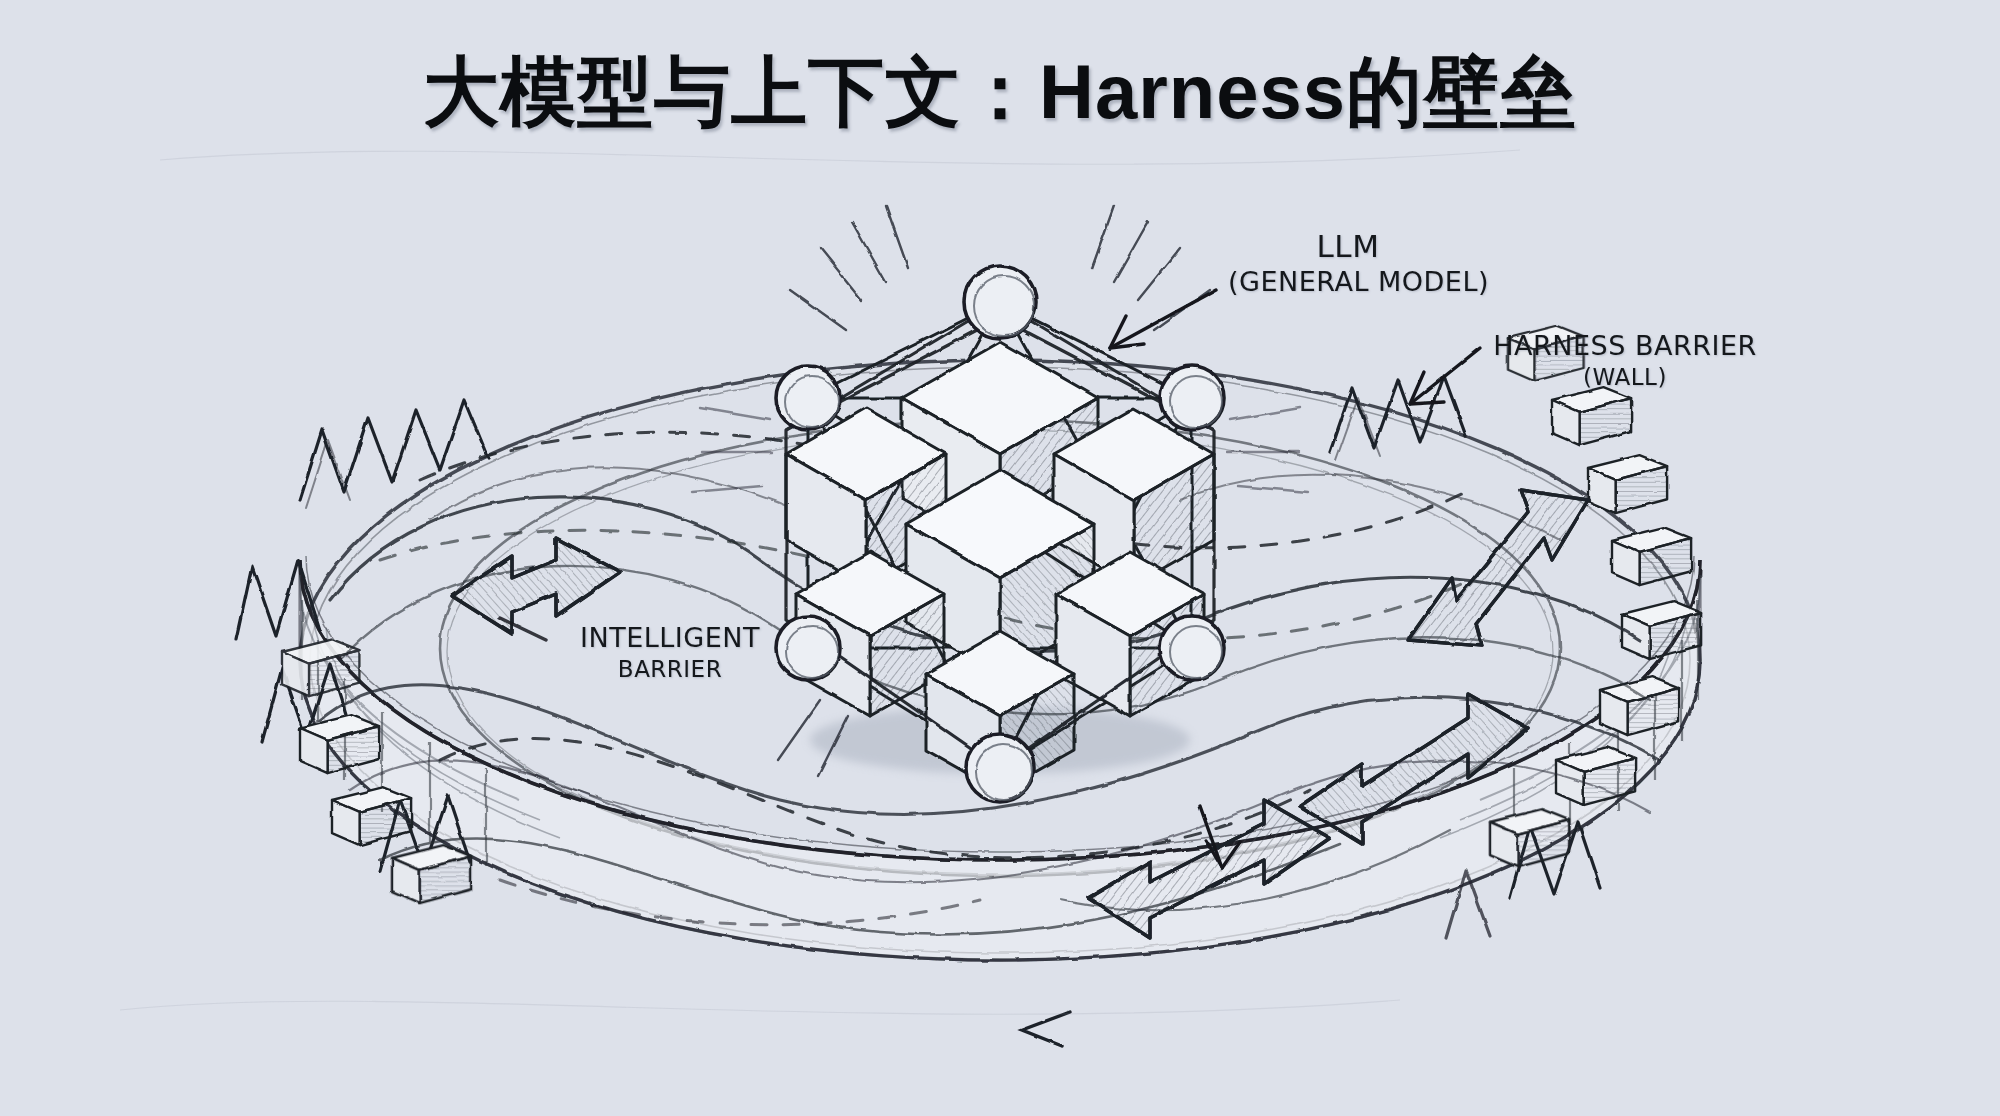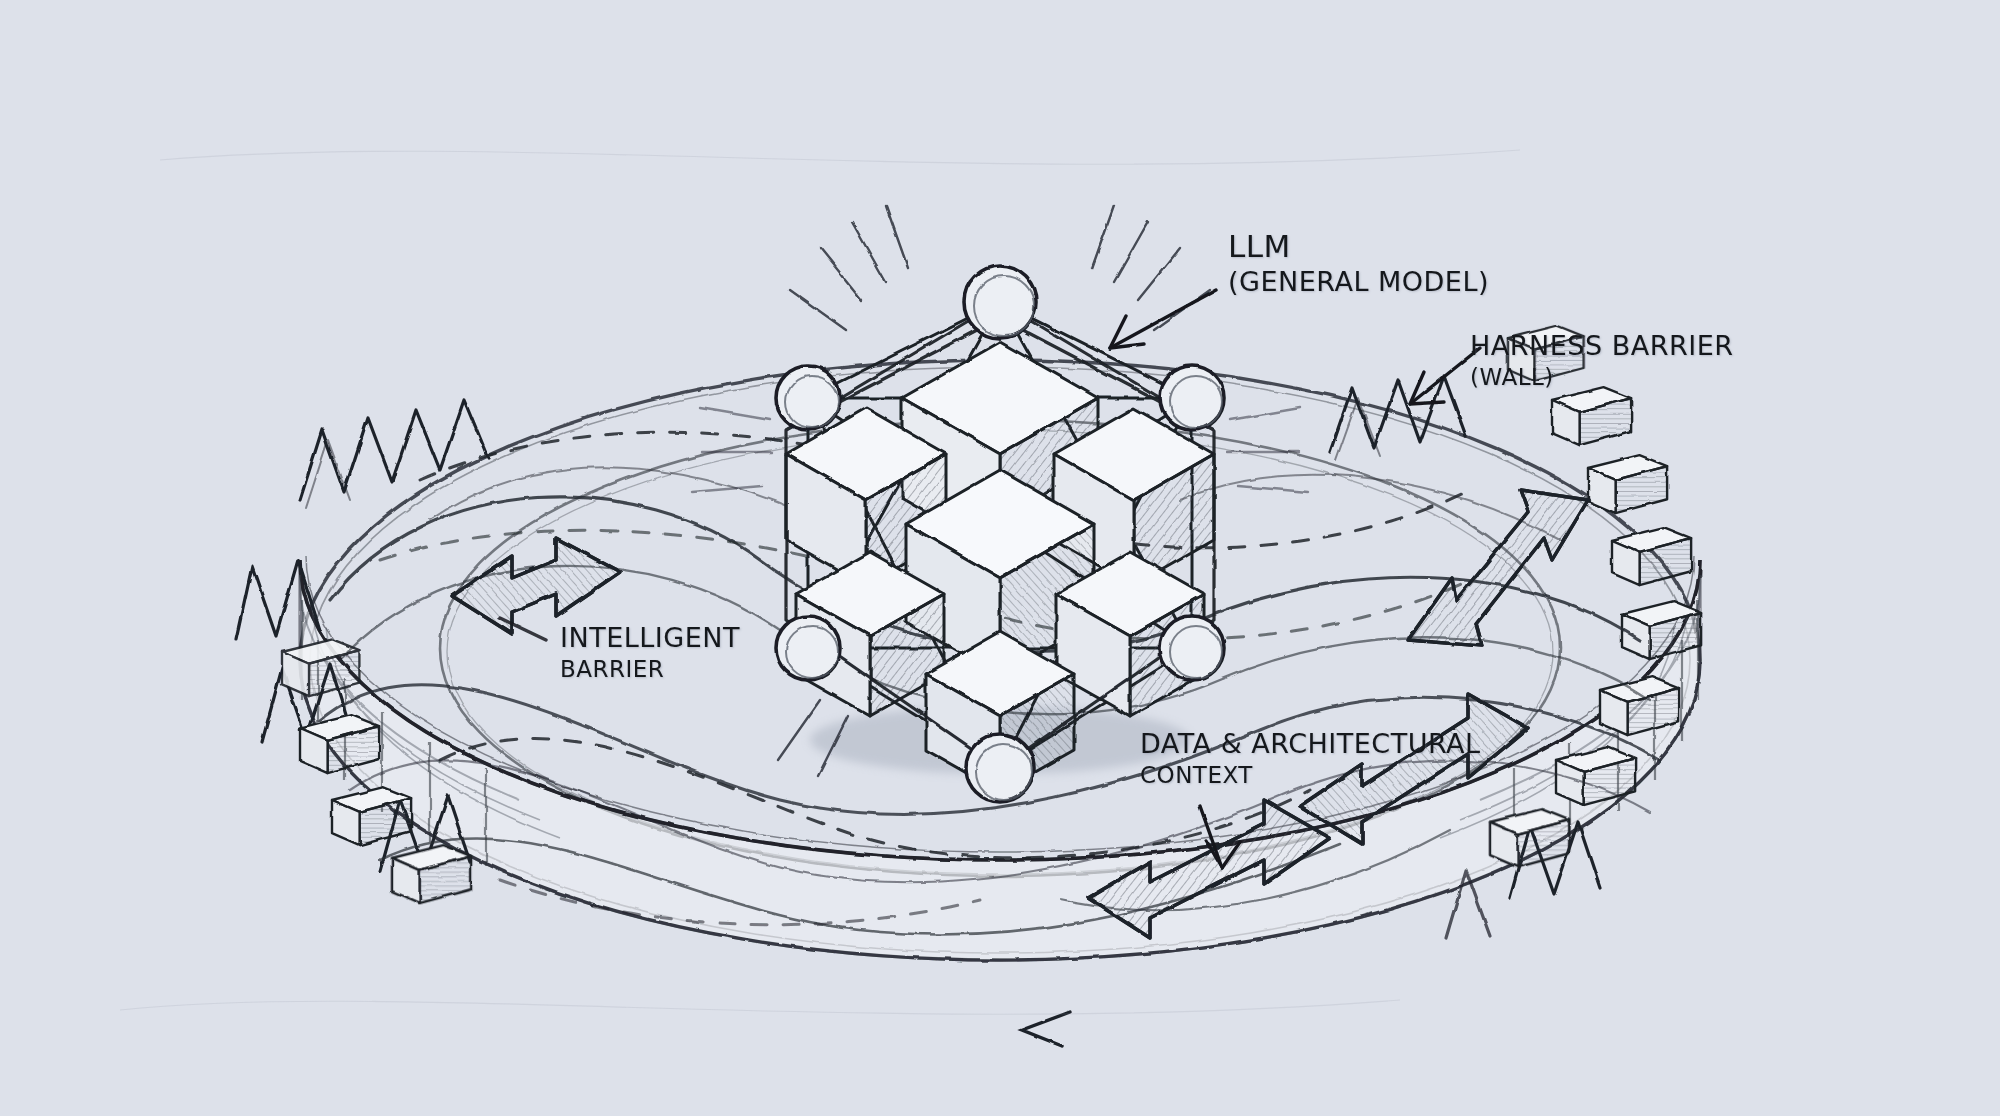--- a/index.html
+++ b/index.html
@@ -27,20 +27,21 @@
     text-shadow:2px 3px 3px rgba(60,70,90,.30);
     white-space:nowrap;
     z-index:40;
   }
 
   
   .ann{
     position:absolute;
     font-family:"DejaVu Sans",sans-serif;
     color:#15181c;
+    text-align:center;
     line-height:1.22;
     z-index:35;
     text-shadow:1px 1px 2px rgba(120,130,150,.35);
     letter-spacing:.5px;
     white-space:nowrap;
   }
   .ann .l1{display:block;font-size:31px;}
   .ann .l2{display:block;font-size:27px;}
   .ann.small .l1{font-size:27px;}
   .ann.small .l2{font-size:23px;}
@@ -367,34 +368,31 @@
         <path d="M1222 868 L1206 840 M1222 868 L1240 842"></path>
       </g>
     </g>
 
     <g stroke="#8f98a8" opacity=".18" stroke-width="1.2" fill="none">
       <path d="M120 1010 C400 980 900 1040 1400 1000"></path>
       <path d="M160 160 C520 130 980 190 1520 150"></path>
     </g>
   </svg>
 
+  <div class="title">大模型与上下文：Harness的壁垒</div>
 
   <div class="ann" id="ann-llm">
     <span class="l1">LLM</span>
     <span class="l2">(GENERAL MODEL)</span>
   </div>
 
   <div class="ann small" id="ann-barrier">
     <span class="l1">HARNESS BARRIER</span>
     <span class="l2">(WALL)</span>
   </div>
 
   <div class="ann small" id="ann-network">
     <span class="l1">INTELLIGENT</span>
     <span class="l2">BARRIER</span>
   </div>
 
-  <div class="ann small" id="ann-context">
-    <span class="l1">DATA &amp; ARCHITECTURAL</span>
-    <span class="l2">CONTEXT</span>
-  </div>
 
 </div>
 
 </body></html>

